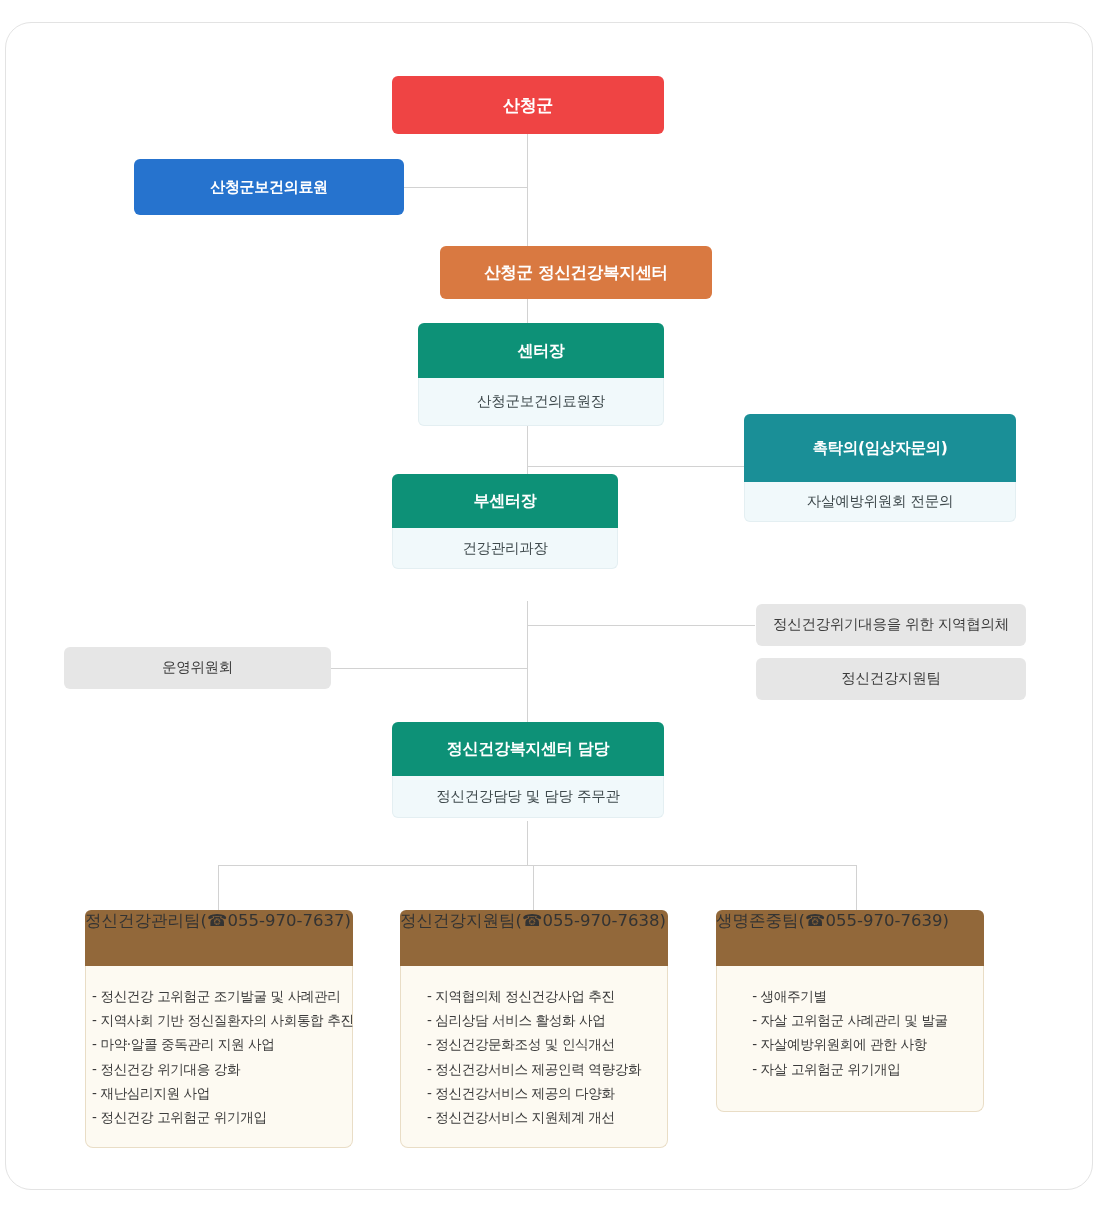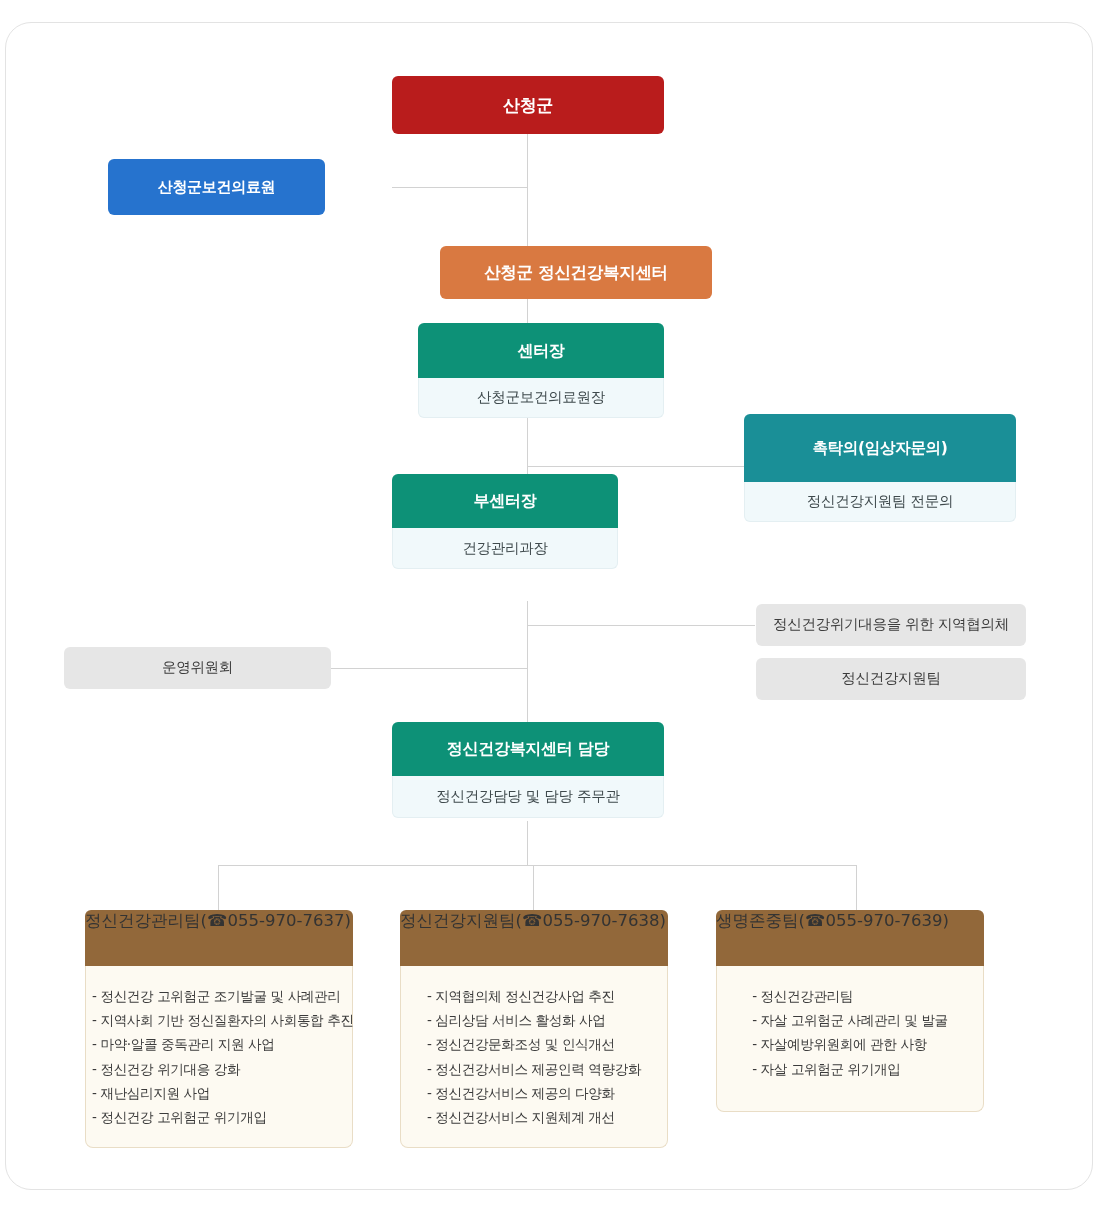--- a/index.html
+++ b/index.html
@@ -72,21 +72,21 @@
     border: 1px solid #e4eff2;
     border-top: none;
     border-radius: 0 0 6px 6px;
     color: #3f4a4d;
     font-size: 14.5px;
     letter-spacing: -0.3px;
   }
   .node.has-sub .hd { border-radius: 6px 6px 0 0; }
 
   
-  .c-navy   { background: #b91c1c; }
+  .c-navy   { background: #ef4444; }
   .c-blue   { background: #2673ce; }
   .c-orange { background: #d97941; margin-left: 48px; }
   .c-teal   { background: #0d9177; }
   .c-teal2  { background: #1a8f97; }
   .c-brown  { background: #92683a; }
   .c-gray   { background: #e6e6e6; color: #3c3c3c !important; font-weight: normal !important; }
 
   
   .team {
     position: absolute;
@@ -151,36 +151,36 @@
   <div class="ln v" style="left:527px; top:821px; height:44px;"></div>
   <div class="ln h" style="left:218px; top:865px; width:638px;"></div>
   <div class="ln v" style="left:218px; top:865px; height:45px;"></div>
   <div class="ln v" style="left:533px; top:865px; height:45px;"></div>
   <div class="ln v" style="left:856px; top:865px; height:45px;"></div>
 
   <div class="node" style="left:392px; top:76px; width:272px;">
     <div class="hd c-navy" style="height:58px; font-size:17px;">산청군</div>
   </div>
 
-  <div class="node" style="left:108px; top:159px; width:217px;">
+  <div class="node" style="left:134px; top:159px; width:270px;">
     <div class="hd c-blue" style="height:56px; font-size:15px;">산청군보건의료원</div>
   </div>
 
   <div class="node" style="left:392px; top:246px; width:272px;">
     <div class="hd c-orange" style="height:53px; font-size:16.5px;">산청군 정신건강복지센터</div>
   </div>
 
   <div class="node has-sub" style="left:392px; top:323px; width:272px;padding-left:26px;">
     <div class="hd c-teal" style="height:55px; font-size:16px;">센터장</div>
-    <div class="sub" style="height:40px;">산청군보건의료원장</div>
+    <div class="sub" style="height:48px;">산청군보건의료원장</div>
   </div>
 
   <div class="node has-sub" style="left:744px; top:414px; width:272px;">
     <div class="hd c-teal2" style="height:68px; font-size:15.5px;">촉탁의(임상자문의)</div>
-    <div class="sub" style="height:40px;">정신건강지원팀 전문의</div>
+    <div class="sub" style="height:40px;">자살예방위원회 전문의</div>
   </div>
 
   <div class="node has-sub" style="left:392px; top:474px; width:226px;">
     <div class="hd c-teal" style="height:54px; font-size:16px;">부센터장</div>
     <div class="sub" style="height:41px;">건강관리과장</div>
   </div>
 
   <div class="node" style="left:756px; top:604px; width:270px;">
     <div class="hd c-gray" style="height:42px; font-size:14.5px;">정신건강위기대응을 위한 지역협의체</div>
   </div>
@@ -208,17 +208,17 @@
   <div class="team" style="left:400px; top:910px;">
     <div class="hd c-brown">정신건강지원팀(☎055-970-7638)</div>
     <div class="body">
       <div class="wrap"><ul><li>지역협의체 정신건강사업 추진</li><li>심리상담 서비스 활성화 사업</li><li>정신건강문화조성 및 인식개선</li><li>정신건강서비스 제공인력 역량강화</li><li>정신건강서비스 제공의 다양화</li><li>정신건강서비스 지원체계 개선</li></ul></div>
     </div>
   </div>
 
   <div class="team" style="left:716px; top:910px;">
     <div class="hd c-brown">생명존중팀(☎055-970-7639)</div>
     <div class="body">
-      <div class="wrap"><ul><li>정신건강관리팀</li><li>자살 고위험군 사례관리 및 발굴</li><li>자살예방위원회에 관한 사항</li><li>자살 고위험군 위기개입</li></ul></div>
+      <div class="wrap"><ul><li>생애주기별</li><li>자살 고위험군 사례관리 및 발굴</li><li>자살예방위원회에 관한 사항</li><li>자살 고위험군 위기개입</li></ul></div>
     </div>
   </div>
 
 </div>
 
 </body></html>

